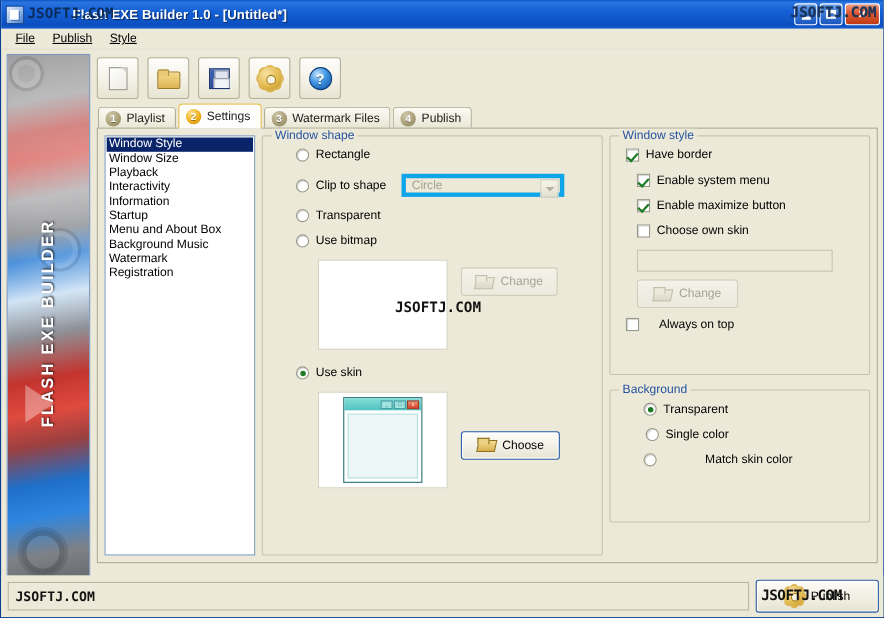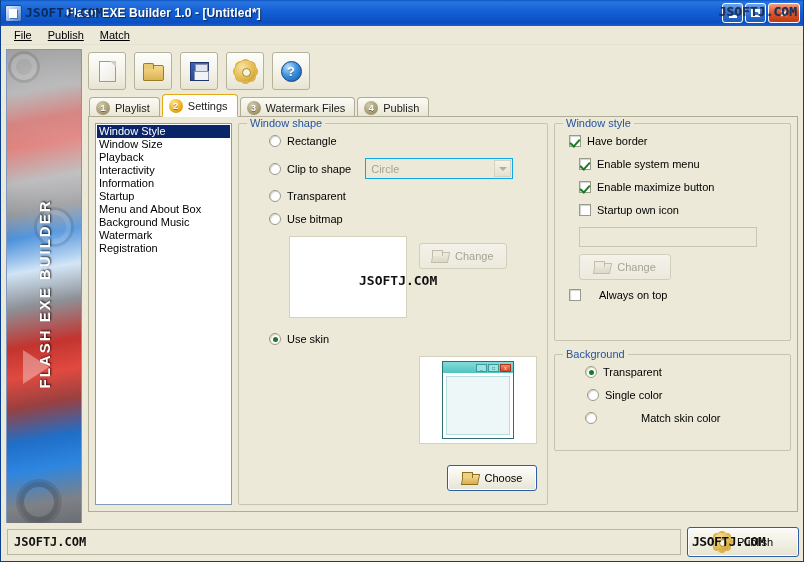--- a/index.html
+++ b/index.html
@@ -358,21 +358,21 @@
     background: #ece9d8;
     padding: 0 3px;
     font-size: 11px;
     color: #2553a0;
   }
 
   #col-mid { width: 310px; flex: none; display:flex; flex-direction:column; }
   #grp-window-shape { flex: 1; }
   #col-right { flex: 1; display: flex; flex-direction: column; gap: 13px; }
   #grp-window-style { height: 218px; }
-  #grp-background { height: 97px; padding-left: 24px; }
+  #grp-background { height: 121px; padding-left: 24px; }
 
   
   .opt { display: flex; align-items: center; gap: 6px; margin-bottom: 11px; font-size: 11px; }
   .radio {
     width: 12px; height: 12px; border-radius: 50%;
     background: #fff;
     border: 1px solid #9a9a8a;
     box-shadow: inset 1px 1px 1px rgba(0,0,0,.18);
     flex: none; position: relative;
   }
@@ -394,21 +394,21 @@
     width:4px; height:8px;
     border: solid #1c7a22;
     border-width: 0 2px 2px 0;
     transform: rotate(42deg);
   }
   .optlabel { color: #000; }
 
   
   .combo {
     width: 148px; height: 21px;
-    border: 1px solid #0ea5e9;
+    border: 4px solid #0ea5e9;
     background: #ece9d8;
     display: flex; align-items: center;
     padding-left: 5px;
     font-size: 11px;
     color: #a5a293;
     position: relative;
   }
   .combo .arrow {
     position: absolute; right: 1px; top: 1px;
     width: 17px; height: 17px;
@@ -576,21 +576,21 @@
       <div class="winbtn close">✕</div>
     </div>
 
     <div id="title-wm-left" class="wm-title">JSOFTJ.COM</div>
     <div id="title-wm-right" class="wm-title">JSOFTJ.COM</div>
   </div>
 
   <div id="menubar">
     <div class="menu-item"><u>File</u></div>
     <div class="menu-item"><u>Publish</u></div>
-    <div class="menu-item"><u>Match</u></div>
+    <div class="menu-item"><u>Style</u></div>
   </div>
 
   <div id="body">
 
     <div id="banner">
       <div class="sheen"></div>
       <div class="gear g1"></div>
       <div class="gear g2"></div>
       <div class="gear g3"></div>
       <div class="play"></div>
@@ -685,21 +685,21 @@
                 <span class="ic-openfolder dim"></span>
                 <span>Change</span>
               </div>
             </div>
 
             <div class="opt indent1" style="margin-top:15px;">
               <span class="radio on"></span>
               <span class="optlabel">Use skin</span>
             </div>
 
-            <div style="display:flex; align-items:flex-end; gap:12px; margin:2px 0 0 40px;flex-direction:column;">
+            <div style="display:flex; align-items:center; gap:12px; margin:2px 0 0 40px;">
               <div class="preview-skin">
                 <div class="mini-win">
                   <div class="mini-title">
                     <span class="mini-btn">_</span>
                     <span class="mini-btn">□</span>
                     <span class="mini-btn x">x</span>
                   </div>
                   <div class="mini-body"></div>
                 </div>
               </div>
@@ -727,21 +727,21 @@
             </div>
 
             <div class="opt indent2">
               <span class="check on"></span>
               <span class="optlabel">Enable maximize button</span>
             </div>
 
 
             <div class="opt indent2">
               <span class="check"></span>
-              <span class="optlabel">Startup own icon</span>
+              <span class="optlabel">Choose own skin</span>
             </div>
 
             <div class="textinput indent2" style="width:178px; margin-bottom:7px;">
               <span></span>
             </div>
 
             <div class="btn disabled indent2" style="width:92px;">
               <span class="ic-openfolder dim"></span>
               <span>Change</span>
             </div>

